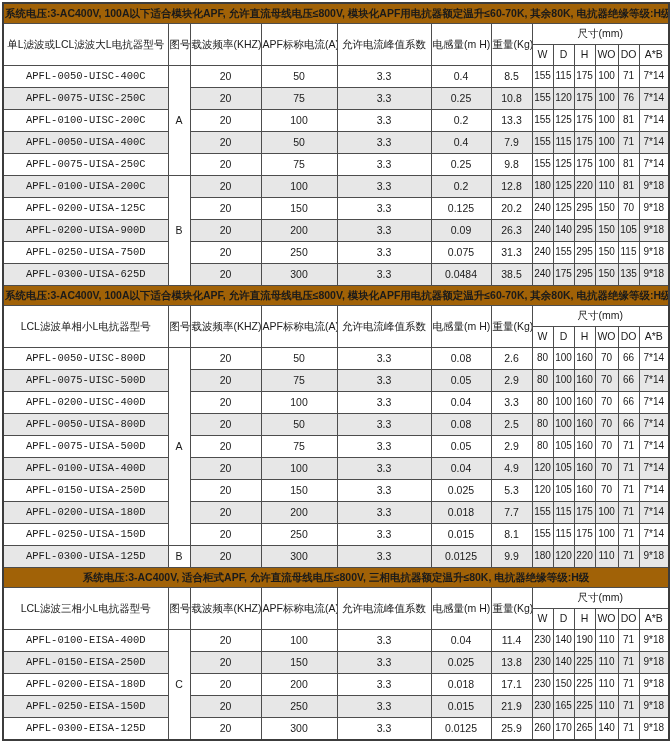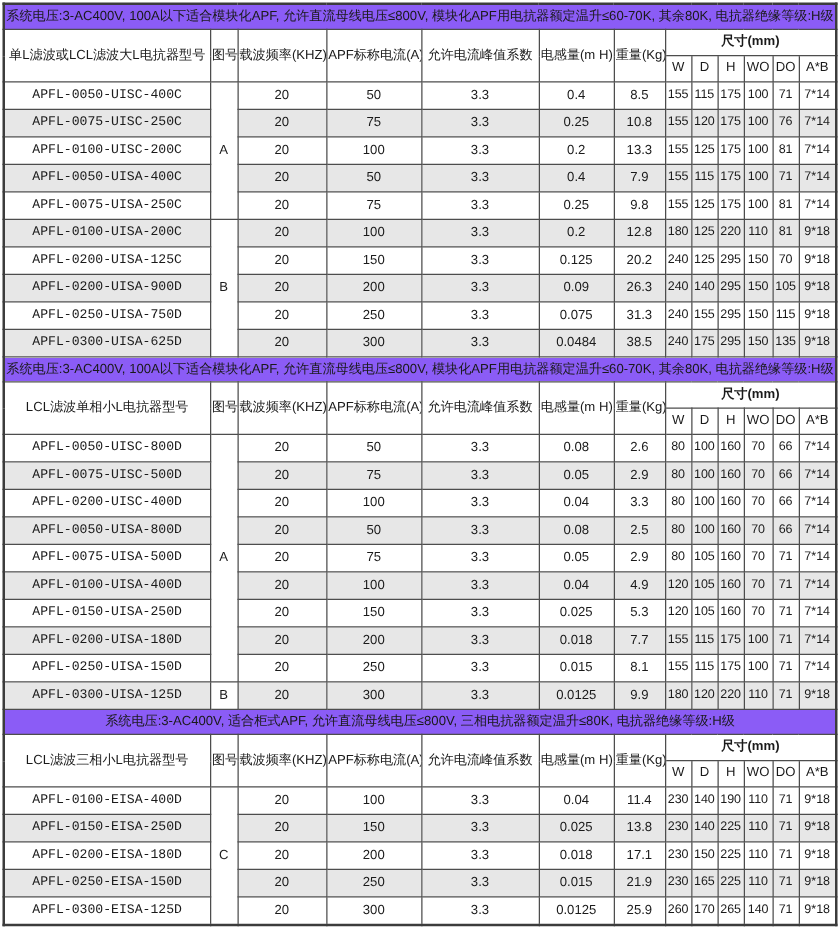--- a/index.html
+++ b/index.html
@@ -26,26 +26,27 @@
     line-height:1.05;
     white-space:nowrap;
     overflow:hidden;
     background:#ffffff;
   }
   tr.stripe td { background:#e7e7e7; }
   td.title-cell {
     height:19px;
     font-size:10.5px;
     letter-spacing:0px;
-    background:#8b5cf6;
+    background:#a16207;
+    font-weight:bold;
   }
   td.model-cell { font-size:10.5px; font-family:"Liberation Mono","DejaVu Sans Mono",monospace; }
   td.fig-cell { background:#ffffff !important; }
   td.dim-cell { font-size:10px; padding:0; }
-  th.size-header { height:20px;font-weight:bold; }
+  th.size-header { height:20px; }
   th.dim-sub { height:20px; }
 </style>
 </head>
 <body>
 
 <div class="sheet">
   <table class="spec">
     <colgroup>
       <col style="width:165px">
         <col style="width:22px">

